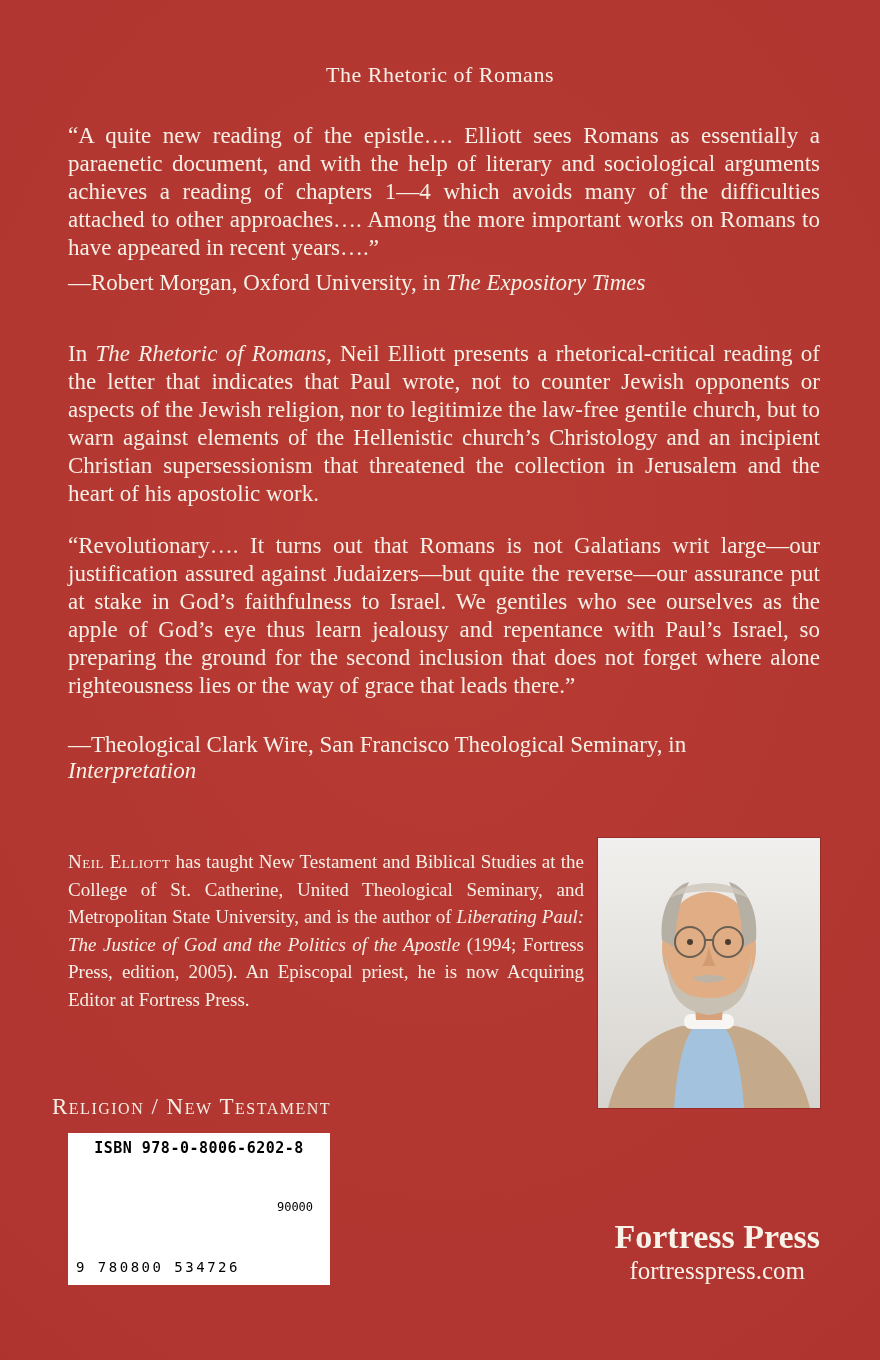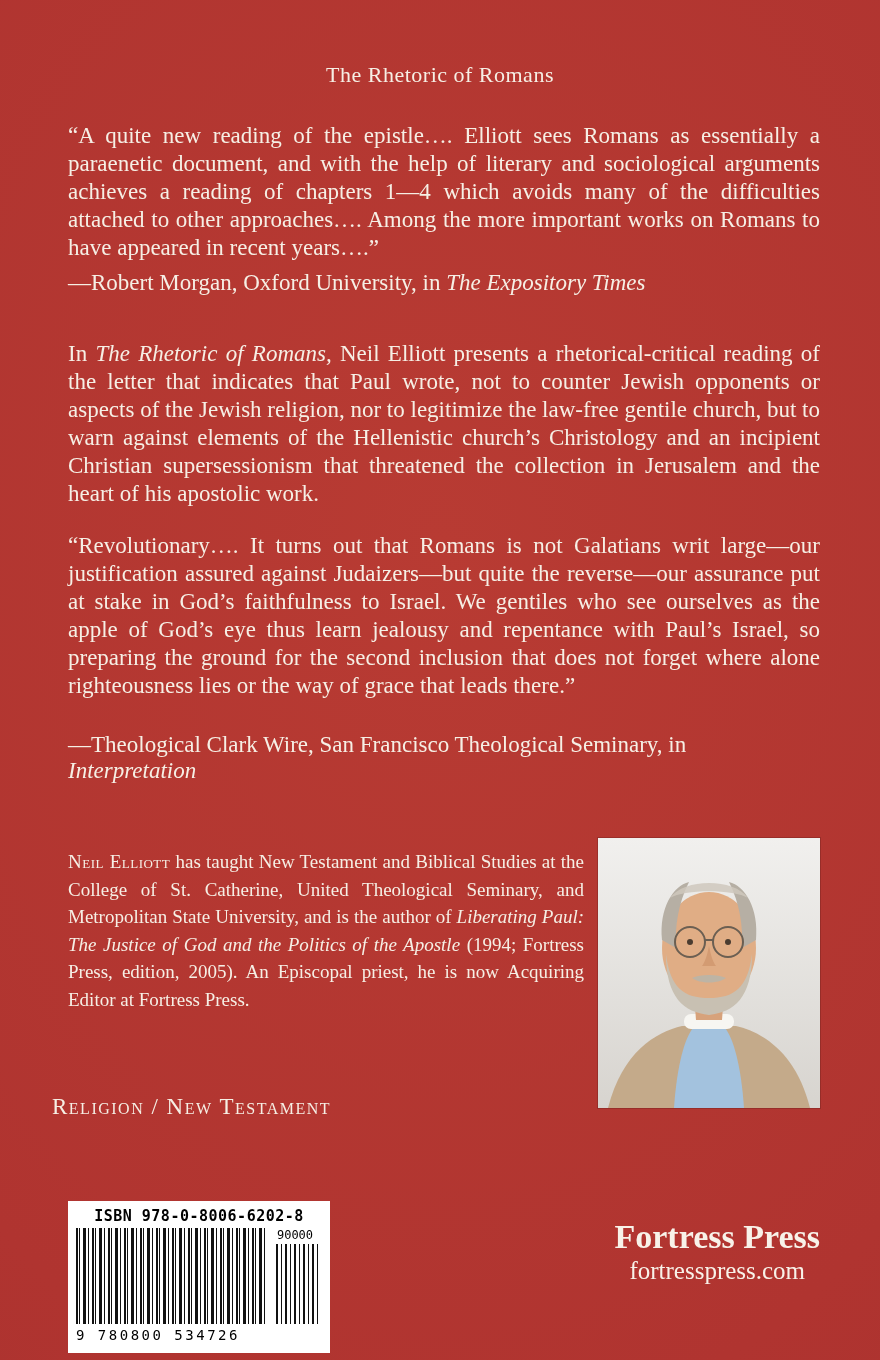--- a/index.html
+++ b/index.html
@@ -56,36 +56,36 @@
   }
   .category {
     position: absolute;
     top: 1094px; left: 52px;
     font-variant: small-caps;
     font-size: 23px;
     letter-spacing: 1.5px;
   }
   .barcode-box {
     position: absolute;
-    top: 1201px; left: 68px;
+    top: 1133px; left: 68px;
     width: 262px; height: 152px;
     background: #ffffff;
     color: #000;
     box-sizing: border-box;
     padding: 6px 8px 5px 8px;
     font-family: "DejaVu Sans Mono", monospace;
   }
   .isbn-text {
     text-align: center;
     font-size: 15px;
     font-weight: bold;
     letter-spacing: 0.5px;
     white-space: nowrap;
   }
-  .barcode-row { display: flex; height: 96px; margin-top: 3px; }
+  .barcode-row { display: flex; height: 96px; margin-top: 3px; align-items: center; }
   .bars-main {
     flex: 1;
     background-image: repeating-linear-gradient(90deg,
       #111 0px, #111 2px,
       #fff 2px, #fff 3px,
       #111 3px, #111 4px,
       #fff 4px, #fff 7px,
       #111 7px, #111 10px,
       #fff 10px, #fff 12px,
       #111 12px, #111 13px,

